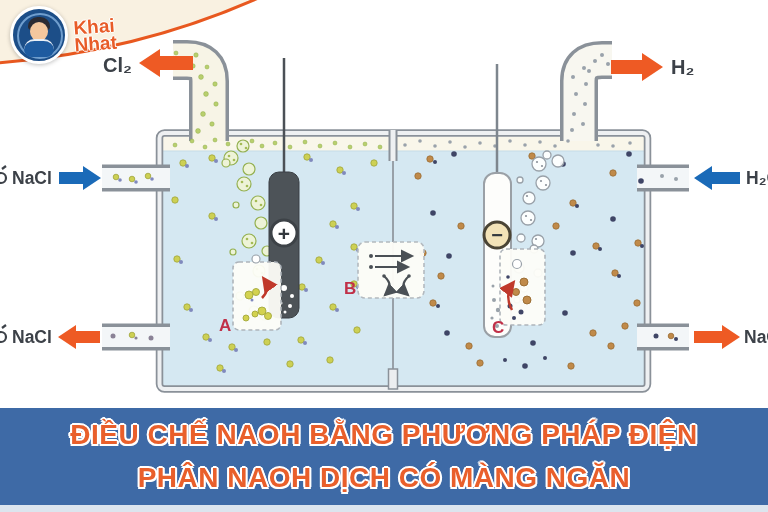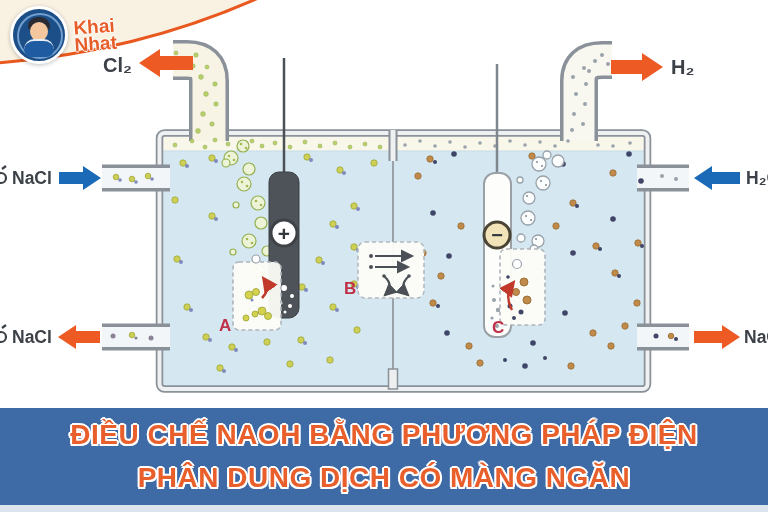--- a/index.html
+++ b/index.html
@@ -436,17 +436,17 @@
     </div>
     <div class="logo-text">
       <span>Khai</span>
       <span>Nhat</span>
     </div>
   </div>
 
   
   <div class="banner">
     <div class="banner-line">ĐIỀU CHẾ NAOH BẰNG PHƯƠNG PHÁP ĐIỆN</div>
-    <div class="banner-line">PHÂN DUNG DỊCH CÓ MÀNG NGĂN</div>
+    <div class="banner-line">PHÂN NAOH DỊCH CÓ MÀNG NGĂN</div>
   </div>
   <div class="strip"></div>
 
 </div>
 
 </body></html>

